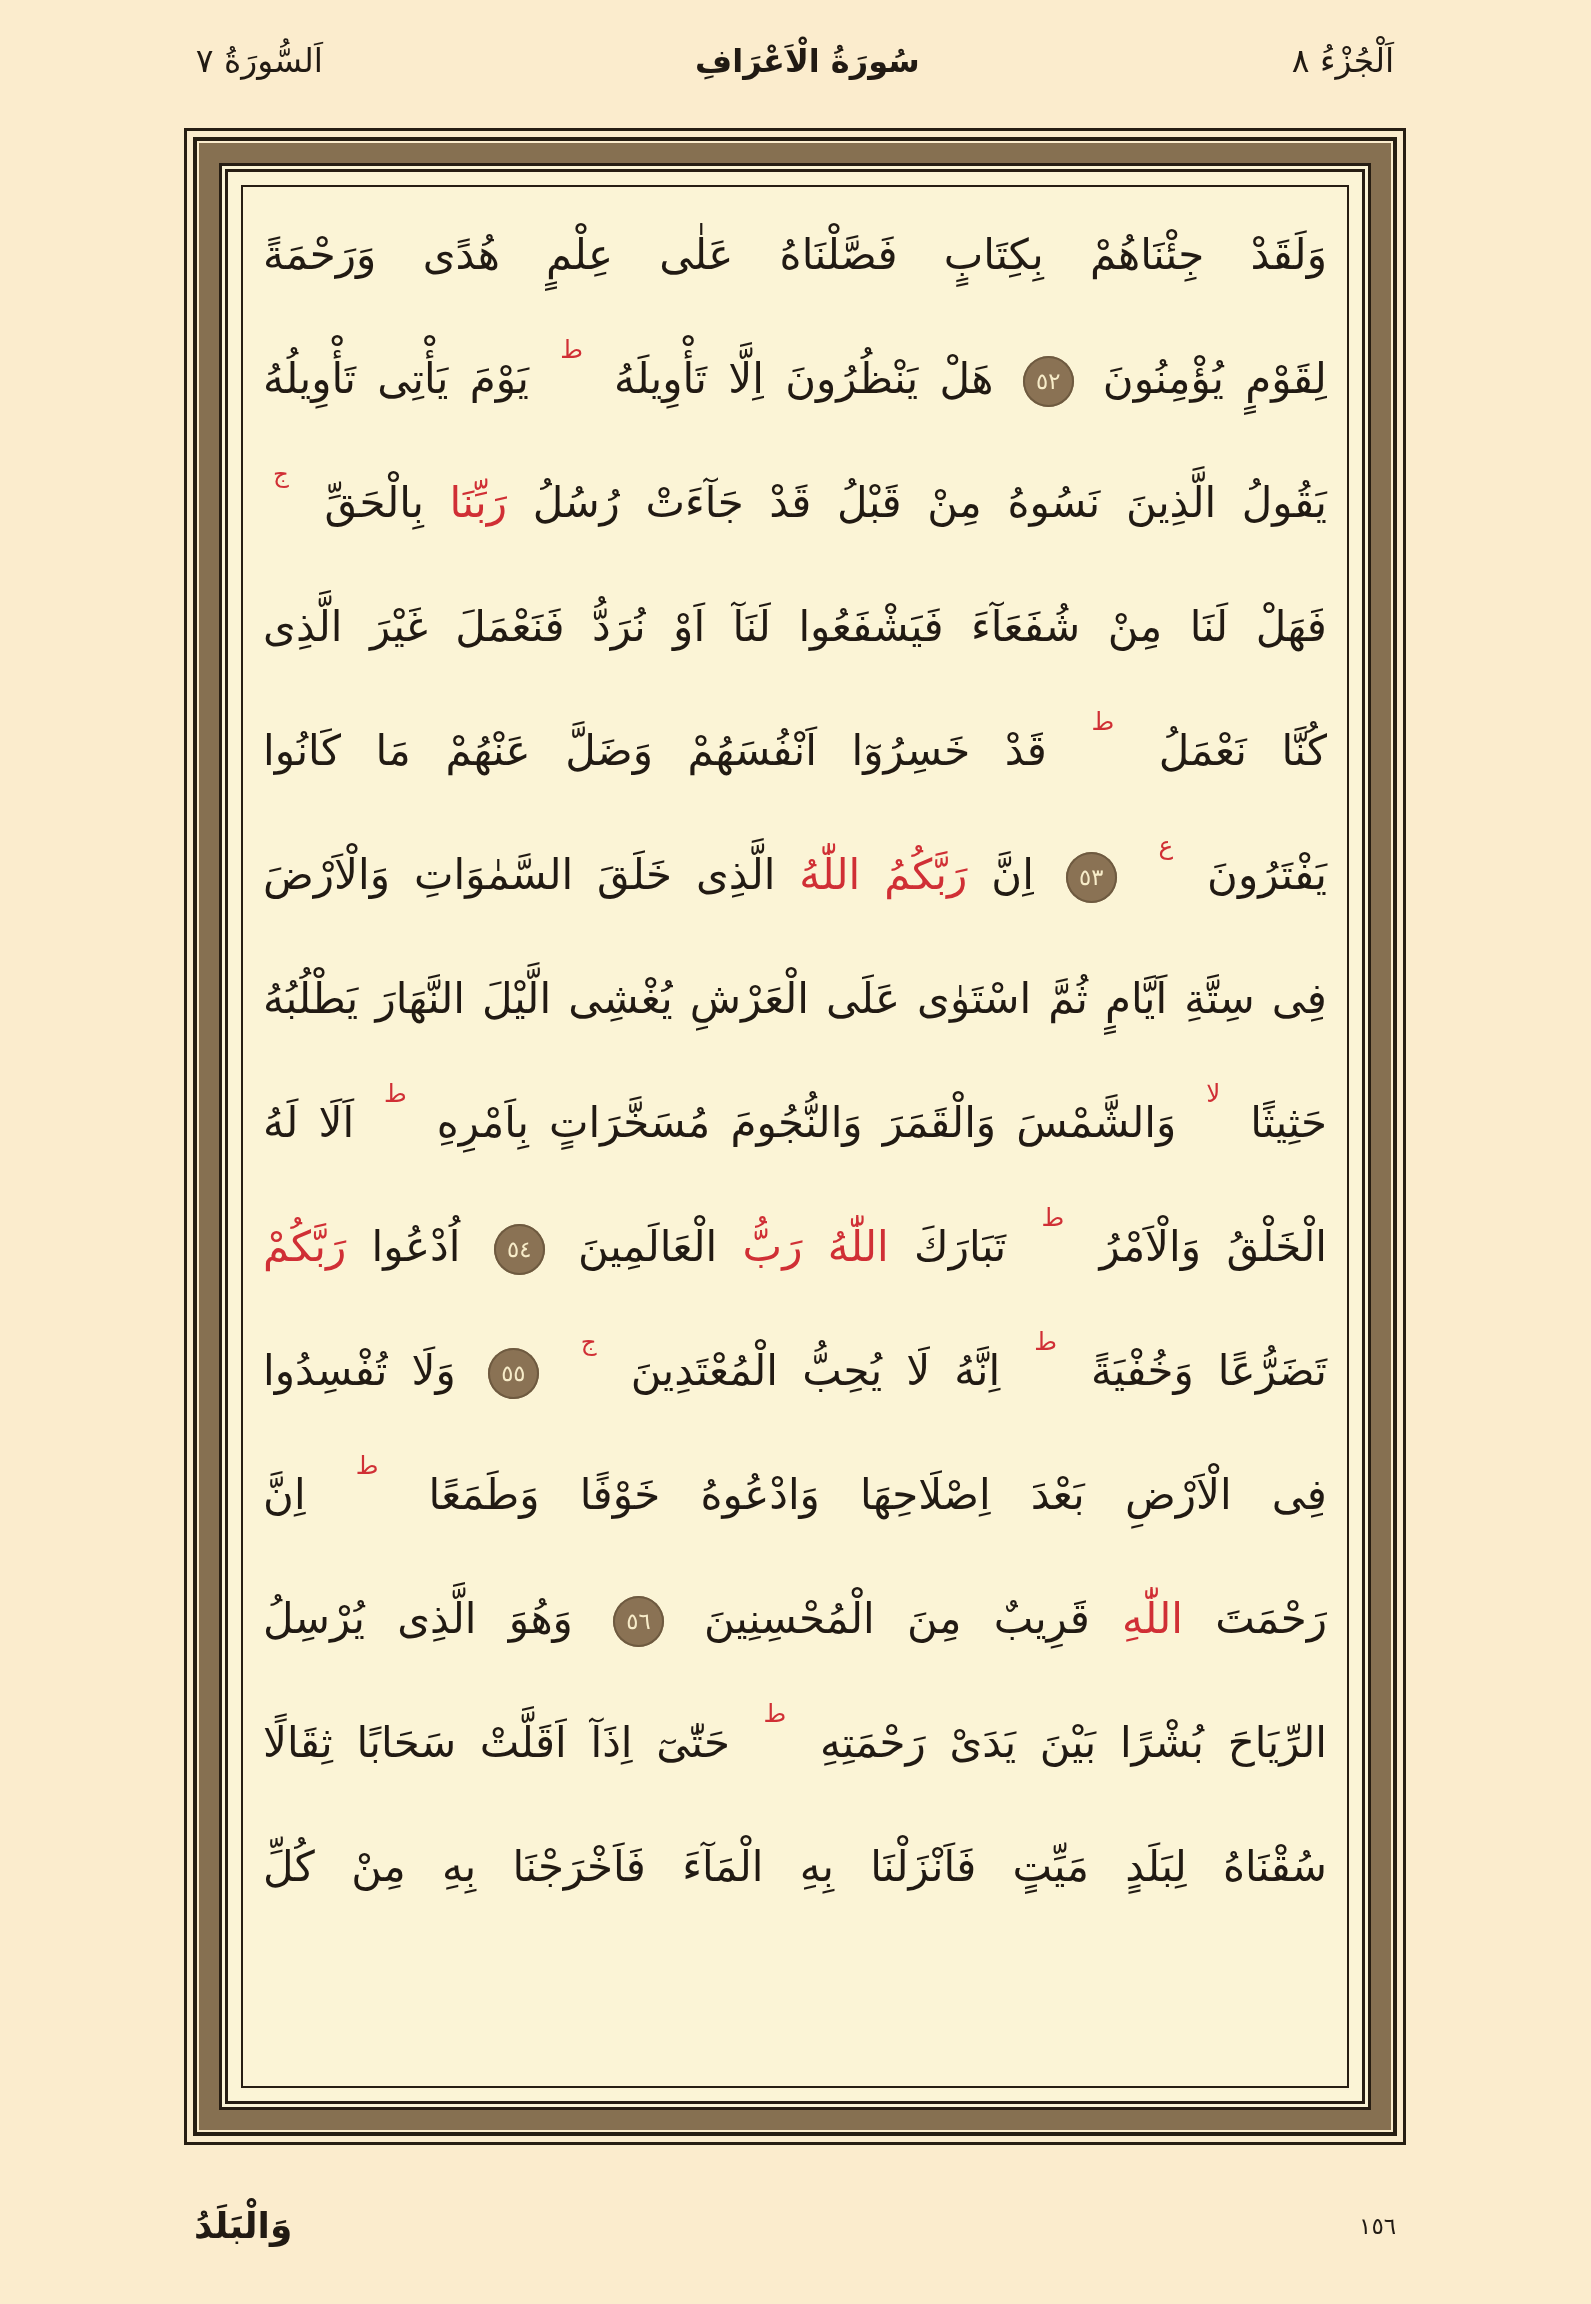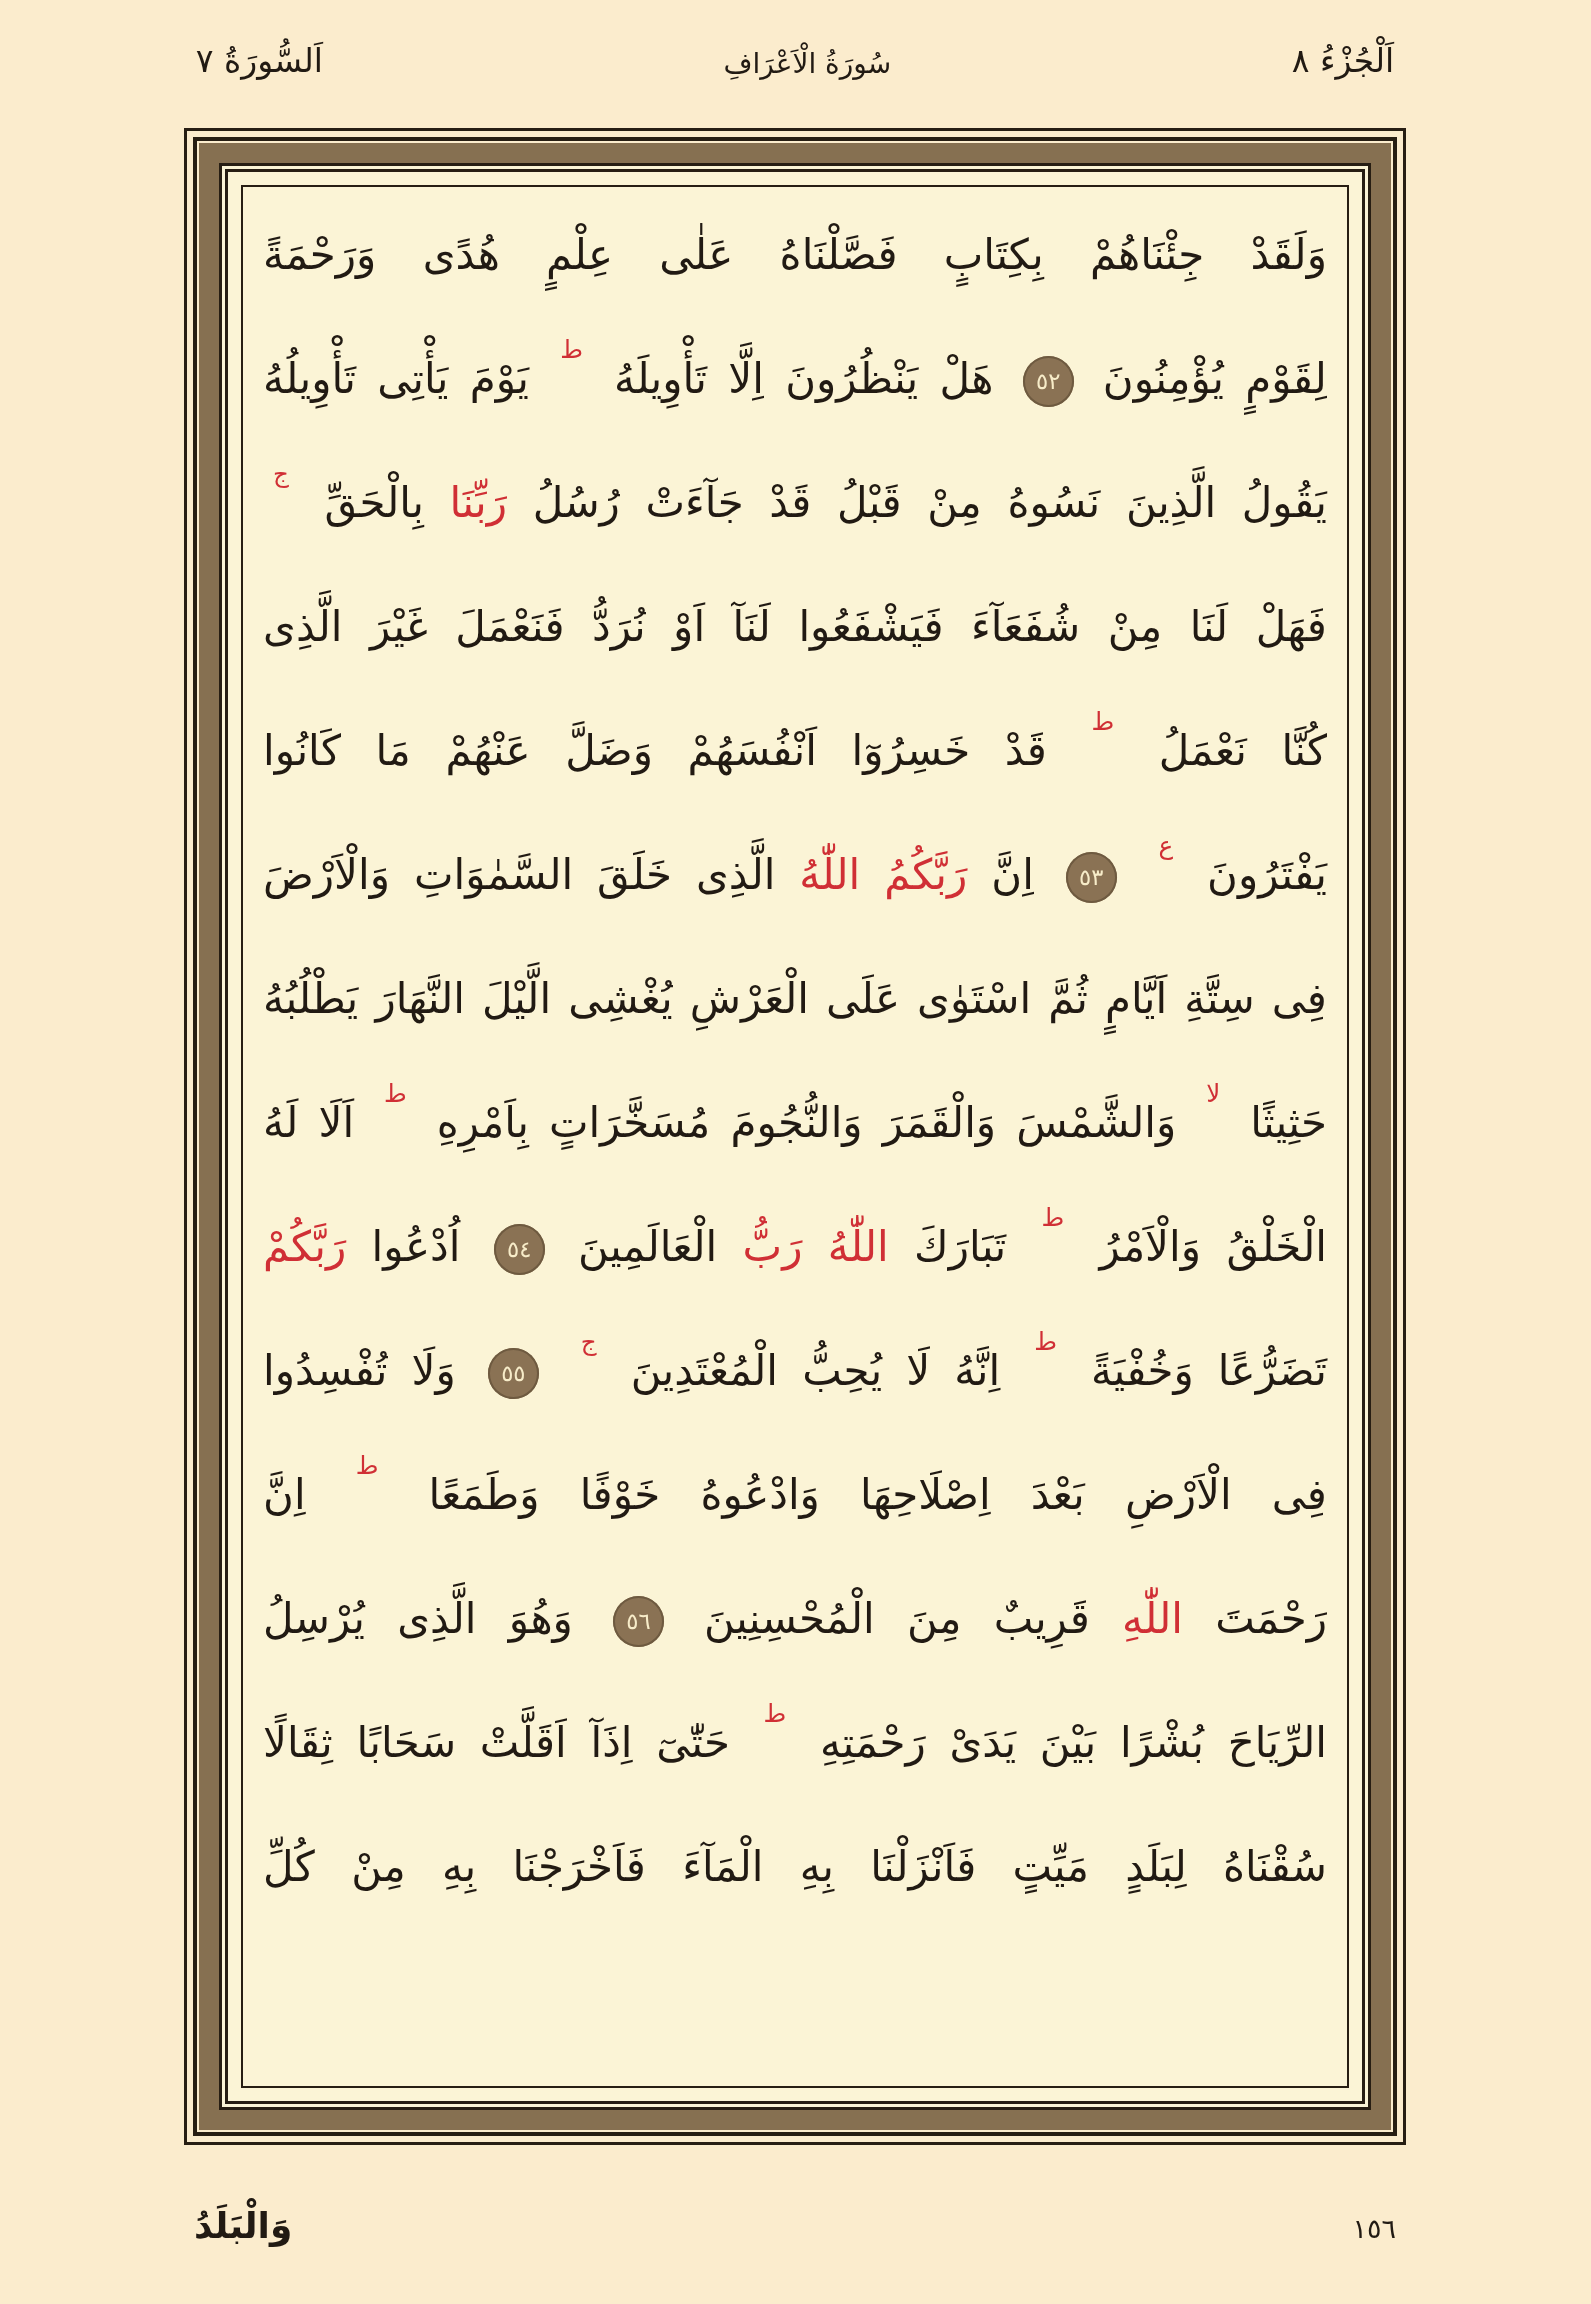--- a/index.html
+++ b/index.html
@@ -9,21 +9,21 @@
     font-family:"DejaVu Sans",sans-serif;
     color:var(--ink,#211a13);
   }
   
   .header{
     position:absolute;left:184px;top:41px;width:1222px;
     display:flex;justify-content:space-between;align-items:flex-end;
     direction:rtl;padding:0 11.8px;box-sizing:border-box;
   }
   .header .h-item{font-size:33px;white-space:nowrap;}
-  .header .h-title{font-size:28px;font-weight:normal;}
+  .header .h-title{font-size:32px;font-weight:bold;}
   
   .frame1{
     position:absolute;left:184px;top:128px;width:1222px;height:2017px;
     box-sizing:border-box;border:3.9px solid var(--line,#271e13);
     padding:5.9px;background:var(--bg-outer,#fbeccd);
   }
   .frame2{
     width:100%;height:100%;box-sizing:border-box;
     border:4.9px solid var(--line,#271e13);padding:2px;
     background:var(--bg-outer,#fbeccd);
@@ -68,21 +68,21 @@
     color:var(--badge-text,#f7ecc9);
     font-size:22.7px;line-height:51px;vertical-align:middle;
     margin:0 7.9px;box-shadow:0 0 0 2px #6e5a40 inset;font-family:Liberation Serif, serif;
   }
   
   .footer{
     position:absolute;left:184px;top:2205px;width:1222px;
     display:flex;justify-content:space-between;align-items:flex-start;
     direction:rtl;padding:0 9.9px;box-sizing:border-box;
   }
-  .page-number{font-size:27px;margin-top:7.9px;text-align:center;}
+  .page-number{font-size:23px;margin-top:7.9px;text-align:center;}
   .catchword{font-size:36px;font-weight:bold;}
 </style>
 </head>
 <body style="--bg-outer: #fbeccd; --bg-inner: #fbf4d6; --band: #867051; --line: #271e13; --ink: #211a13; --red: #d02f35; --badge: #8a7254; --badge-text: #f7ecc9;">
 
 <div class="header">
   <span class="h-item">اَلْجُزْءُ ٨</span>
   <span class="h-item h-title">سُورَةُ الْاَعْرَافِ</span>
   <span class="h-item">اَلسُّورَةُ ٧</span>
 </div>

